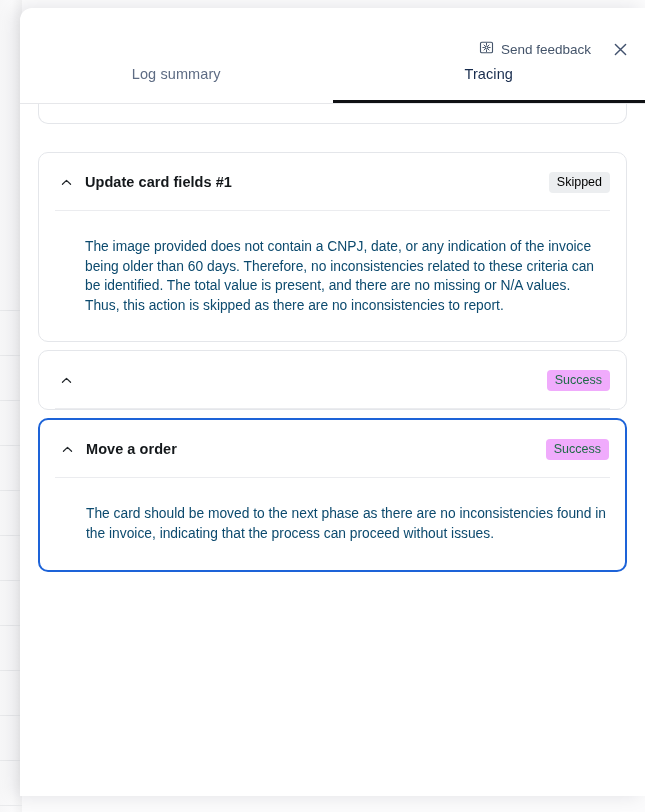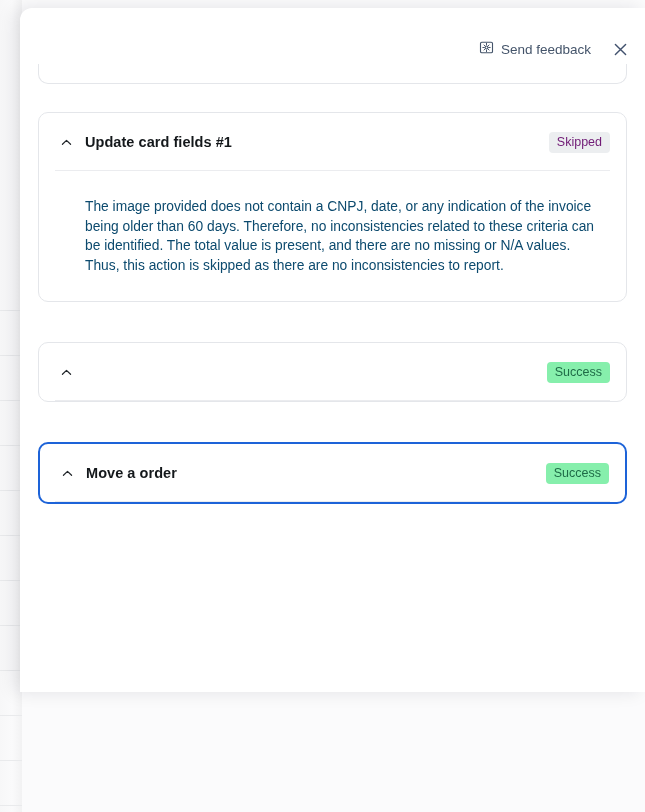--- a/index.html
+++ b/index.html
@@ -29,21 +29,21 @@
     width: 22px; height: 812px;
     background: linear-gradient(90deg, #f7f7f8 0%, #fafafb 55%, #f2f2f3 100%);
   }
 
   
   #modal {
     position: absolute;
     left: 20px;
     top: 8px;
     width: 625px;
-    height: 684px;
+    height: 788px;
     background: #ffffff;
     border-top-left-radius: 12px;
     box-shadow: -6px 0 18px rgba(17,24,39,0.10);
     overflow: hidden;
   }
 
   
   .topbar {
     position: relative;
     height: 56px;
@@ -102,21 +102,21 @@
     position: relative;
     height: calc(804px - 56px - 40px);
     padding: 0 18px;
     background: #ffffff;
   }
 
   .card {
     background: #ffffff;
     border: 1px solid #e4e6ea;
     border-radius: 10px;
-    margin-bottom: 40px;
+    margin-bottom: 8px;
   }
   .card.partial {
     height: 20px;
     border-top: none;
     border-top-left-radius: 0;
     border-top-right-radius: 0;
     margin-bottom: 28px;
   }
   .card.selected {
     border: 2px solid #1d63d8;
@@ -144,22 +144,22 @@
     letter-spacing: 0.05px;
     margin-left: 4px;
   }
   .badge {
     margin-left: auto;
     font-size: 12.5px;
     padding: 3px 8px 4px 8px;
     border-radius: 4px;
     white-space: nowrap;
   }
-  .badge.skipped { background: #eceef0; color: #701a75; }
-  .badge.success { background: #86efac; color: #1f6b47; }
+  .badge.skipped { background: #eceef0; color: #000000; }
+  .badge.success { background: #f0abfc; color: #1f6b47; }
 
   .card-sep {
     height: 1px;
     background: #ebecef;
     margin: 0 16px;
   }
   .card-body {
     padding: 26px 18px 26px 46px;
     font-size: 13.8px;
     line-height: 19.6px;
@@ -206,20 +206,28 @@
 
       <div class="close-btn">
         <svg width="17" height="17" viewBox="0 0 16 16" fill="none" xmlns="http://www.w3.org/2000/svg">
           <path d="M3.2 3.2L12.8 12.8M12.8 3.2L3.2 12.8" stroke="#42526e" stroke-width="1.35" stroke-linecap="round"></path>
         </svg>
       </div>
 
     </div>
   </div>
 
+  <div class="tabs">
+    <div class="tab">
+      <span>Log summary</span>
+    </div>
+    <div class="tab active">
+      <span>Tracing</span>
+    </div>
+  </div>
 
   <div class="scrollbody">
     <div class="card partial"></div>
     <div id="cards-host">
         <div class="card">
           <div class="card-head">
             <span class="chev">
               <svg width="13" height="13" viewBox="0 0 16 16" fill="none" xmlns="http://www.w3.org/2000/svg">
                 <path d="M3 10.2L8 5.4l5 4.8" stroke="#22272b" stroke-width="1.5" stroke-linecap="round" stroke-linejoin="round"></path>
               </svg>
@@ -245,17 +253,18 @@
           <div class="card-head">
             <span class="chev">
               <svg width="13" height="13" viewBox="0 0 16 16" fill="none" xmlns="http://www.w3.org/2000/svg">
                 <path d="M3 10.2L8 5.4l5 4.8" stroke="#22272b" stroke-width="1.5" stroke-linecap="round" stroke-linejoin="round"></path>
               </svg>
             </span>
             <span class="card-title">Move a order</span>
             <span class="badge success">Success</span>
           </div>
           <div class="card-sep"></div>
+          <div class="card-body">The card should be moved to the next phase as there are no inconsistencies found in the invoice, indicating that the process can proceed without issues.</div>
         </div>
       </div>
   </div>
 
 </div>
 
 </body></html>

